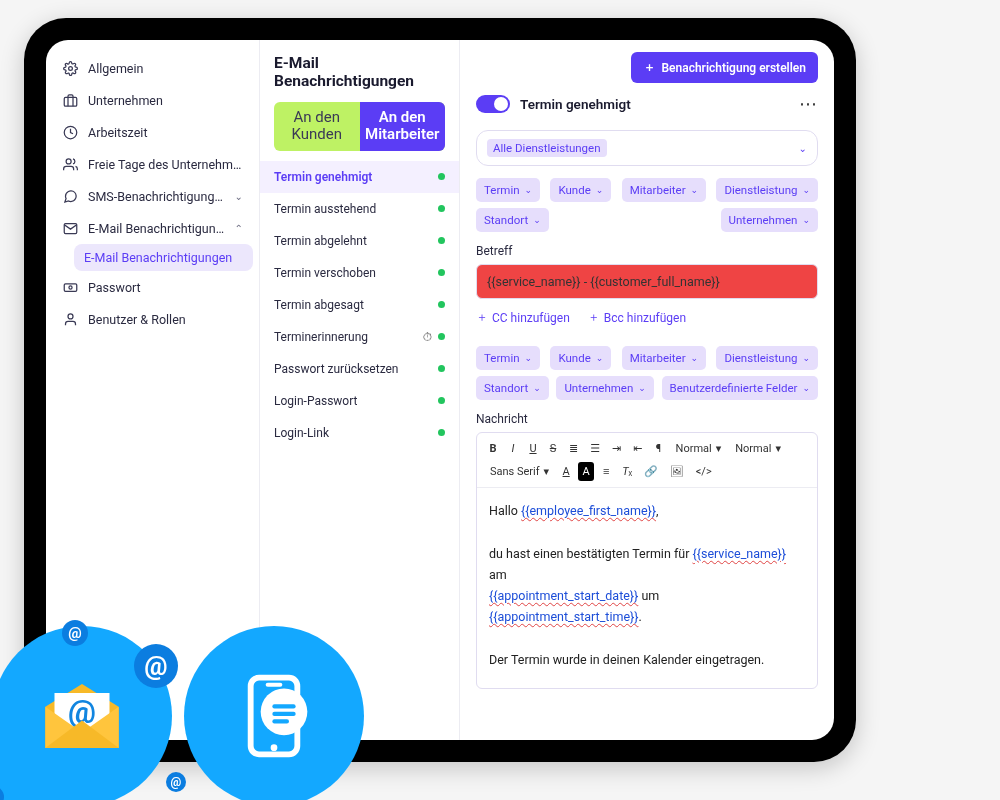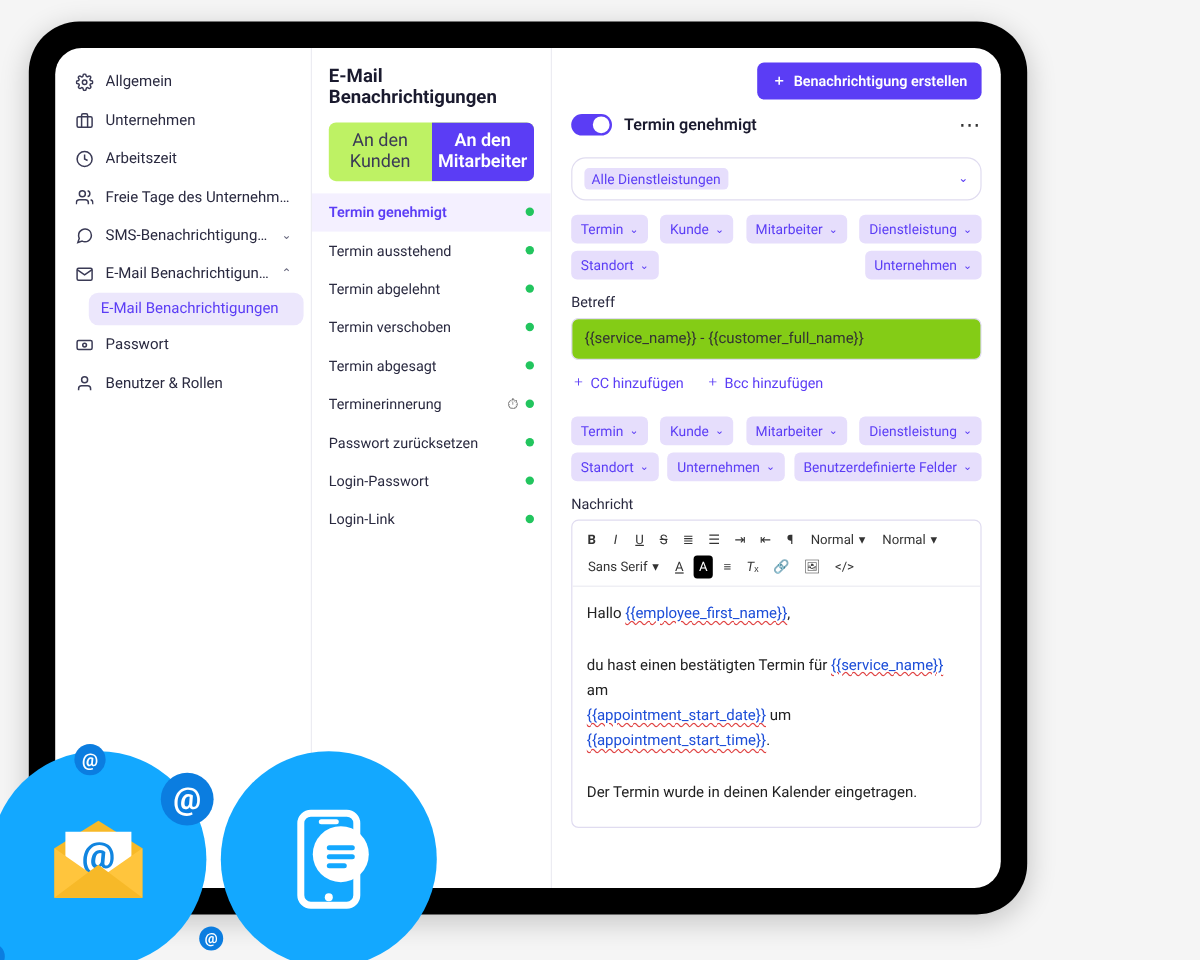--- a/index.html
+++ b/index.html
@@ -74,21 +74,21 @@
 
   .chips { display: flex; flex-wrap: wrap; gap: 6px; margin-top: 12px; justify-content: space-between; }
   .chip {
     background: #e6defc; color: #5b3df5; padding: 5px 8px; border-radius: 5px;
     font-size: 11.5px; display: inline-flex; align-items: center; gap: 5px; cursor: pointer;
   }
   .chip .chev { font-size: 9px; }
 
   .input-box {
     border: 1px solid #e0dcf0; border-radius: 6px; padding: 9px 10px; font-size: 12.5px;
-    color: #333; background: #84cc16; margin-top: 4px;
+    color: #333; background: #ef4444; margin-top: 4px;
   }
 
   .link-row { display: flex; gap: 18px; margin-top: 10px; font-size: 12px; }
   .link-add { color: #5b3df5; cursor: pointer; display: inline-flex; align-items: center; gap: 4px; }
 
   .editor {
     border: 1px solid #e0dcf0; border-radius: 6px; margin-top: 4px; background: #fff;
   }
   .toolbar {
     display: flex; flex-wrap: wrap; gap: 2px 4px; padding: 6px 8px; border-bottom: 1px solid #ececf2;

